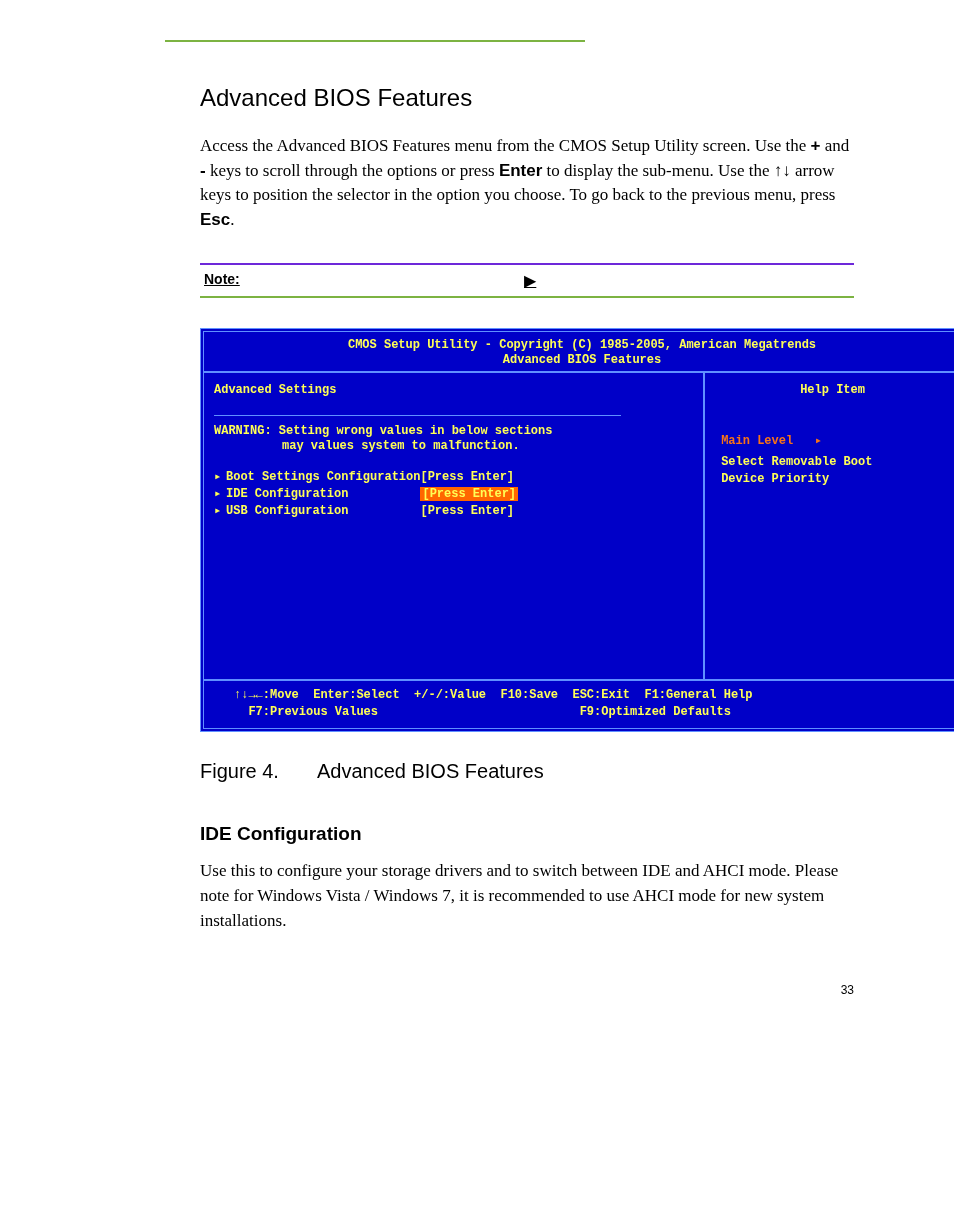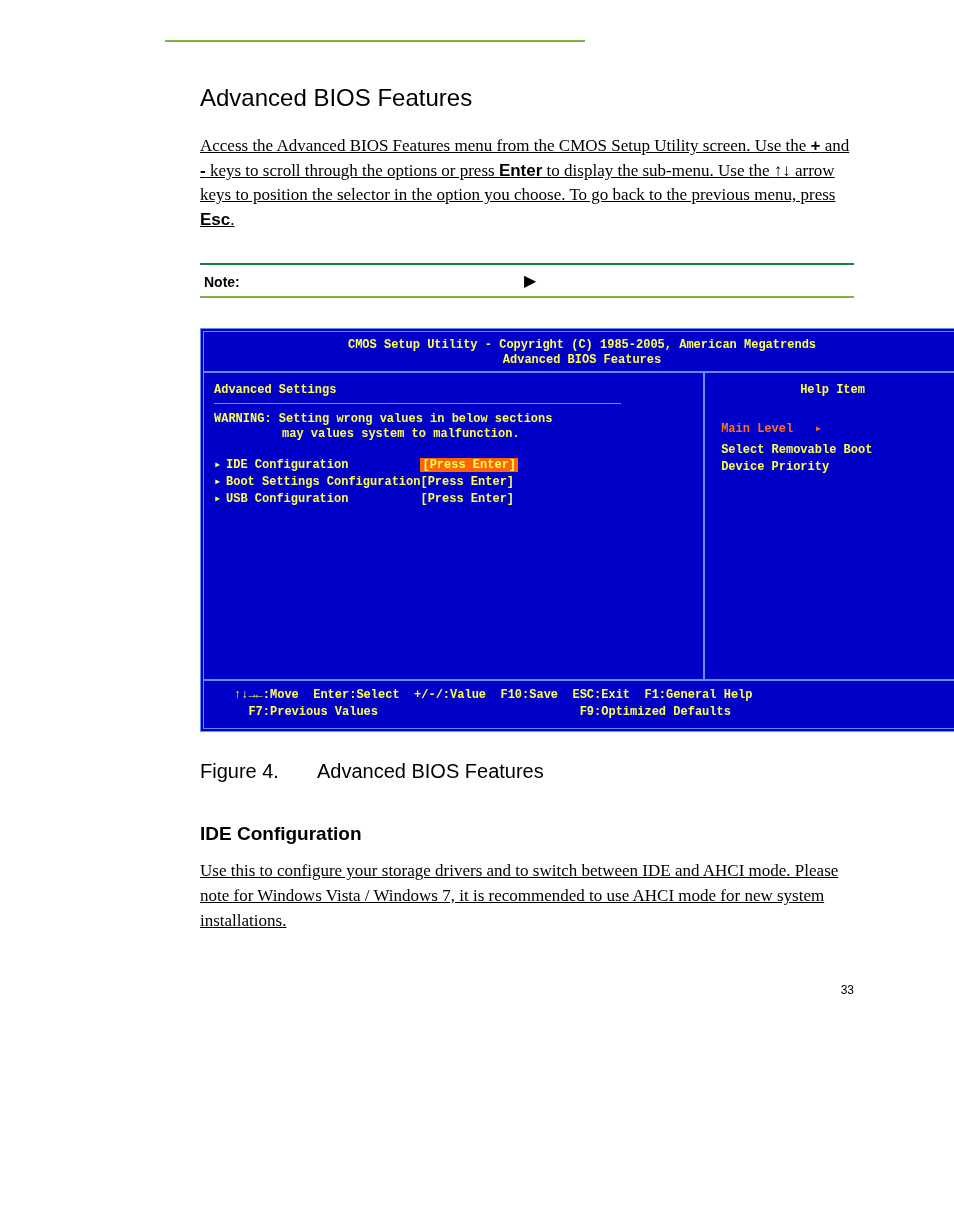--- a/index.html
+++ b/index.html
@@ -25,32 +25,32 @@
     font-size: 24px;
     font-weight: normal;
     margin: 0 0 22px 100px;
     color: #000;
   }
   .body-text {
     font-size: 17px;
     line-height: 1.45;
     margin: 0 0 30px 100px;
     color: #000;
-    text-decoration: underline;
   }
   .body-text b { font-weight: bold; font-family: Verdana, Arial, sans-serif;}
   .arrows { font-family: Arial, sans-serif; font-weight: bold; }
   .note-box {
     margin: 0 0 30px 100px;
-    border-top: 2px solid #15803d;
+    border-top: 2px solid #6d28d9;
     border-bottom: 2px solid #7cb342;
     padding: 6px 0;
     position: relative;
     display: flex;
-    align-items: flex-end;
+    align-items: flex-start;
+    text-decoration: underline;
   }
   .note-label {
     font-family: Verdana, Arial, sans-serif;
     font-weight: bold;
     font-size: 14px;
     margin-left: 4px;
     color: #000;
     width: 300px;
   }
   .note-arrow {
@@ -88,21 +88,21 @@
     flex: 2.15;
     padding: 10px 10px 10px 10px;
     border-right: 2px solid #6090ff;
   }
   .bios-right {
     flex: 1;
     padding: 10px 16px;
   }
   .bios-heading {
     color: #ffff55;
-    margin-bottom: 6px;
+    margin-bottom: 18px;
   }
   .bios-heading.center { text-align: center; }
   .bios-divider {
     border-top: 1px solid #6090ff;
     margin: 0 0 8px 0;
     width: 85%;
   }
   .bios-warning { color: #ffff55; line-height: 1.3; margin-bottom: 14px; }
   .bios-warning-indent { padding-left: 68px; }
   .bios-item { color: #ffff55; line-height: 1.4; white-space: pre; }
@@ -165,22 +165,22 @@
     <div>Advanced BIOS Features</div>
   </div>
   <div class="bios-body">
     <div class="bios-left">
       <div class="bios-heading">Advanced Settings</div>
       <div class="bios-divider"></div>
       <div class="bios-warning">
         <div>WARNING: Setting wrong values in below sections</div>
         <div class="bios-warning-indent">may values system to malfunction.</div>
       </div>
+      <div class="bios-item"><span class="tri">▸</span><span>Boot Settings Configuration</span><span>[Press Enter]</span></div>
       <div class="bios-item"><span class="tri">▸</span><span>IDE Configuration</span>          <span class="bios-selected">[Press Enter]</span></div>
-      <div class="bios-item"><span class="tri">▸</span><span>Boot Settings Configuration</span><span>[Press Enter]</span></div>
       <div class="bios-item"><span class="tri">▸</span><span>USB Configuration</span>          <span>[Press Enter]</span></div>
     </div>
     <div class="bios-right">
       <div class="bios-heading center">Help Item</div>
       <div style="height:18px"></div>
       <div class="bios-help-row">Main Level   ▸</div>
       <div class="bios-right-text">
         <div>Select Removable Boot</div>
         <div>Device Priority</div>
       </div>

